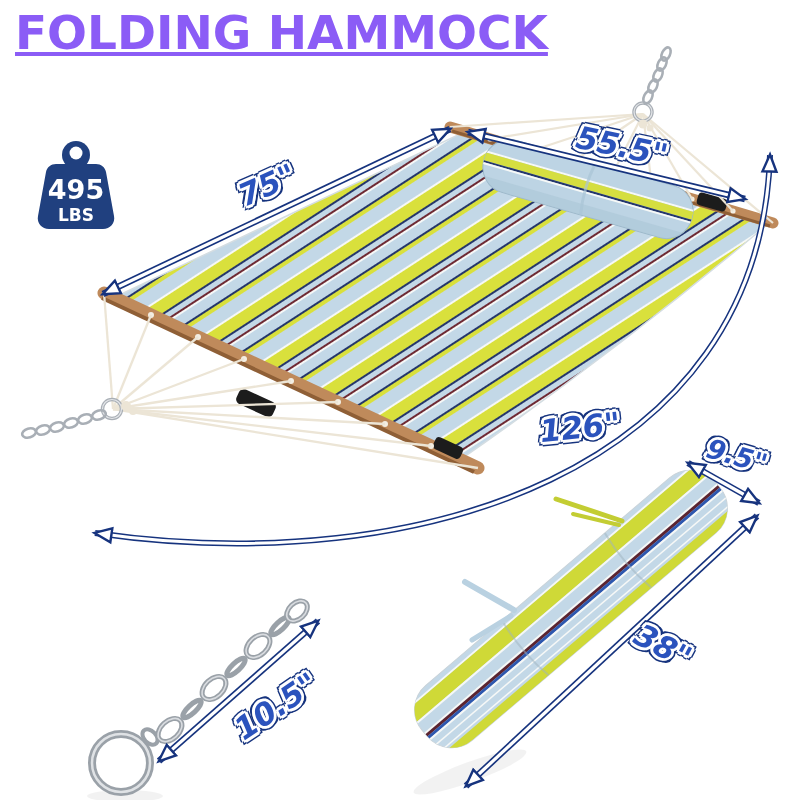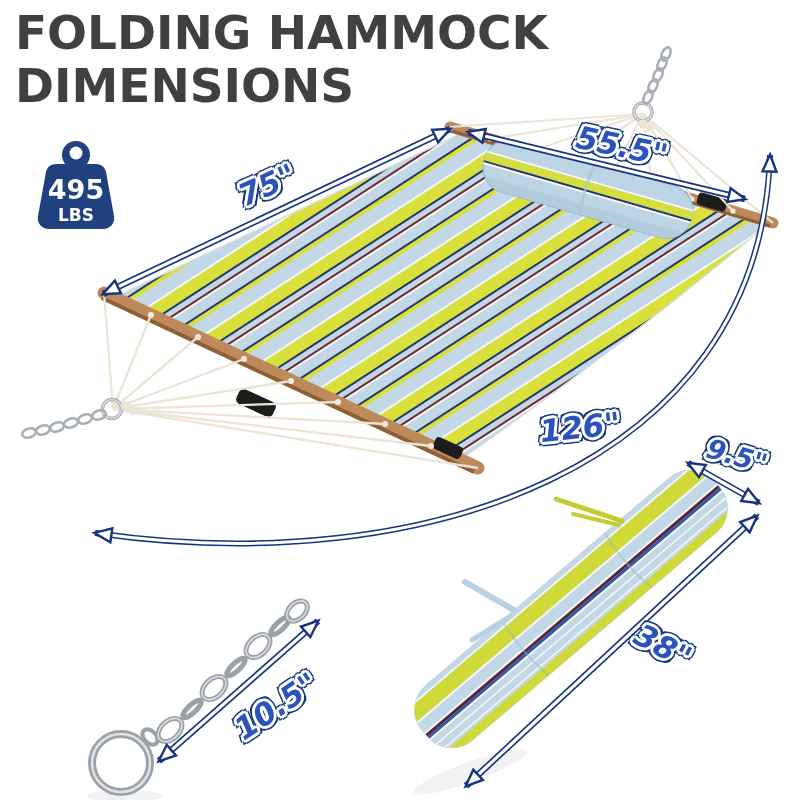--- a/index.html
+++ b/index.html
@@ -1,20 +1,20 @@
 <!DOCTYPE html>
 <html><head>
 <meta charset="utf-8">
 <style>
   html,body{margin:0;padding:0;background:#fff;}
   .stage{position:relative;width:800px;height:800px;background:#ffffff;overflow:hidden;
          font-family:"DejaVu Sans",sans-serif;}
   .art{position:absolute;left:0;top:0;}
-  .page-title{position:absolute;left:15px;top:6px;color:#404040;font-weight:bold;
-              font-size:47px;line-height:53px;letter-spacing:0px;white-space:nowrap;}
+  .page-title{position:absolute;left:15px;top:6px;color:#8b5cf6;font-weight:bold;
+              font-size:47px;line-height:53px;letter-spacing:0px;white-space:nowrap;text-decoration:underline;}
   .dim-label{position:absolute;font-weight:bold;font-style:italic;color:#2b53bd;
              white-space:nowrap;transform-origin:center;
              text-shadow:
                -3px 0 0 #fff, 3px 0 0 #fff, 0 -3px 0 #fff, 0 3px 0 #fff,
                -2px -2px 0 #fff, 2px -2px 0 #fff, -2px 2px 0 #fff, 2px 2px 0 #fff,
                -4.5px 0 0 #16337e, 4.5px 0 0 #16337e, 0 -4.5px 0 #16337e, 0 4.5px 0 #16337e,
                -3.5px -3.5px 0 #16337e, 3.5px -3.5px 0 #16337e, -3.5px 3.5px 0 #16337e, 3.5px 3.5px 0 #16337e;}
   .lbl-75  {left:267px;top:185px;font-size:31px;transform:translate(-50%,-50%) rotate(-24deg);}
   .lbl-555 {left:622px;top:146px;font-size:31px;transform:translate(-50%,-50%) rotate(12deg);}
   .lbl-126 {left:580px;top:427px;font-size:31px;transform:translate(-50%,-50%) rotate(-6deg);}
@@ -242,21 +242,20 @@
     <g>
       <path d="M318,621 L159,761" stroke="#16337e" stroke-width="6.5"></path>
       <path d="M318,621 L159,761" stroke="#ffffff" stroke-width="3.2"></path>
       <path d="M318,621 L159,761" stroke="transparent" marker-start="url(#ah)" marker-end="url(#ah)"></path>
     </g>
   </g>
 </svg>
 
 <div class="page-title">
   <div>FOLDING HAMMOCK</div>
-  <div>DIMENSIONS</div>
 </div>
 
 <div class="dim-label lbl-75">75"</div>
 <div class="dim-label lbl-555">55.5"</div>
 <div class="dim-label lbl-126">126"</div>
 <div class="dim-label lbl-95">9.5"</div>
 <div class="dim-label lbl-38">38"</div>
 <div class="dim-label lbl-105">10.5"</div>
 
 </div>

